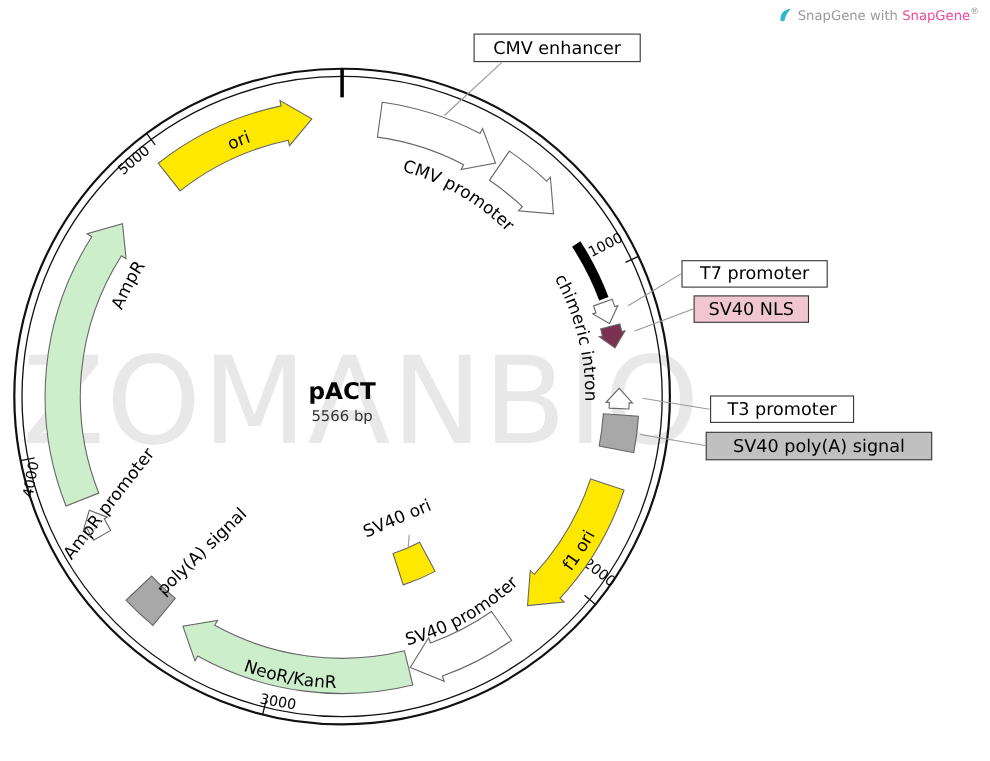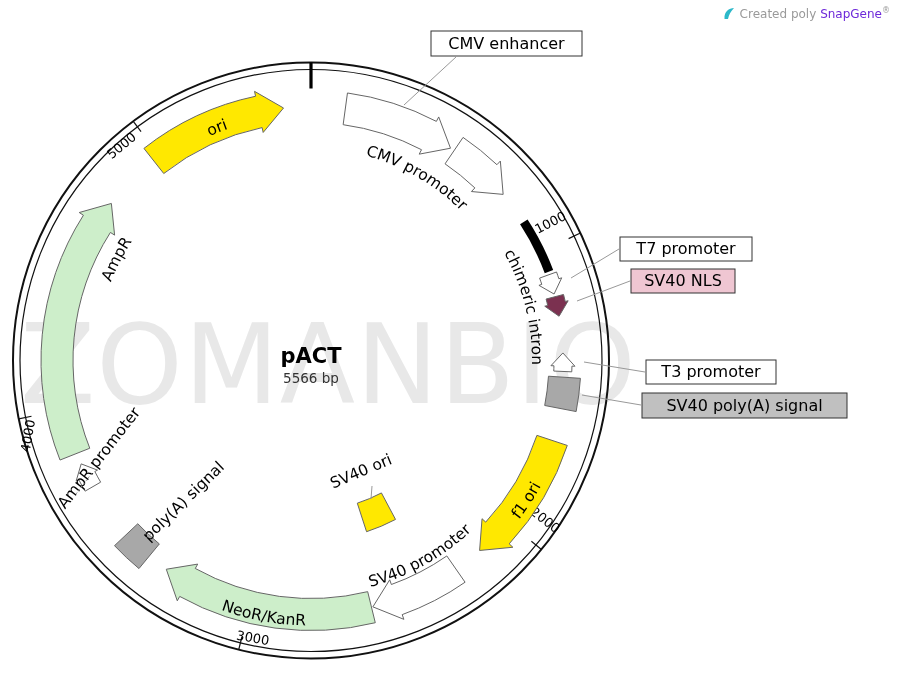--- a/index.html
+++ b/index.html
@@ -1,34 +1,34 @@
 <!DOCTYPE html>
 <html><head>
 <meta charset="utf-8">
 <style>
   html,body{margin:0;padding:0;background:#fff;}
   #stage{position:relative;width:900px;height:692px;background:#ffffff;overflow:hidden;
          font-family:"DejaVu Sans","Liberation Sans",sans-serif;}
   #credit{position:absolute;top:6px;right:10px;font-size:12px;color:#9a9a9a;
           display:flex;align-items:center;}
   #credit svg{margin-right:5px;}
-  #credit .brand{color:#6d28d9;}
+  #credit .brand{color:#ec4899;}
   #credit sup{font-size:8px;color:#9a9a9a;vertical-align:super;}
   #map{position:absolute;left:0;top:0;}
   #map text{font-family:"DejaVu Sans","Liberation Sans",sans-serif;}
 </style>
 </head>
 <body>
 
 <div id="stage">
   <div id="credit">
     <svg width="12" height="13" viewBox="0 0 12 13">
       <path d="M1.5,12 C1,4 6,1.5 11,1 C7.5,4.5 6,8 5,12 Z" fill="#2bb8c9"></path>
     </svg>
-    <span class="ctext"><span>Created poly </span><span class="brand">SnapGene</span><sup>®</sup></span>
+    <span class="ctext"><span>SnapGene with </span><span class="brand">SnapGene</span><sup>®</sup></span>
   </div>
   <svg id="map" width="900" height="692" viewBox="0 0 900 692">
       <text x="20" y="403" font-size="110" fill="#e8e8e8" letter-spacing="1">ZOMANBIO</text>
       <circle cx="311" cy="360.5" r="298" fill="none" stroke="#111111" stroke-width="2"></circle>
       <circle cx="311" cy="360.5" r="291" fill="none" stroke="#111111" stroke-width="1.2"></circle>
       <line x1="311" y1="62.5" x2="311" y2="88.5" stroke="#000" stroke-width="3.2"></line>
       <line x1="568.6176017455698" y1="238.6059014108517" x2="580.3685800708063" y2="233.04581972082036" stroke="#111" stroke-width="1.2"></line>
       <text x="552.4823090588676" y="226.4551887347195" font-size="13" fill="#000" text-anchor="middle" transform="rotate(-27 552.4823090588676 226.4551887347195)">1000</text>
       <line x1="531.3653708454347" y1="541.2321314325543" x2="541.4171246032965" y2="549.4760532171971" stroke="#111" stroke-width="1.2"></line>
       <text x="542.406464397684" y="523.5248009662631" font-size="13" fill="#000" text-anchor="middle" transform="rotate(38 542.406464397684 523.5248009662631)">2000</text>

